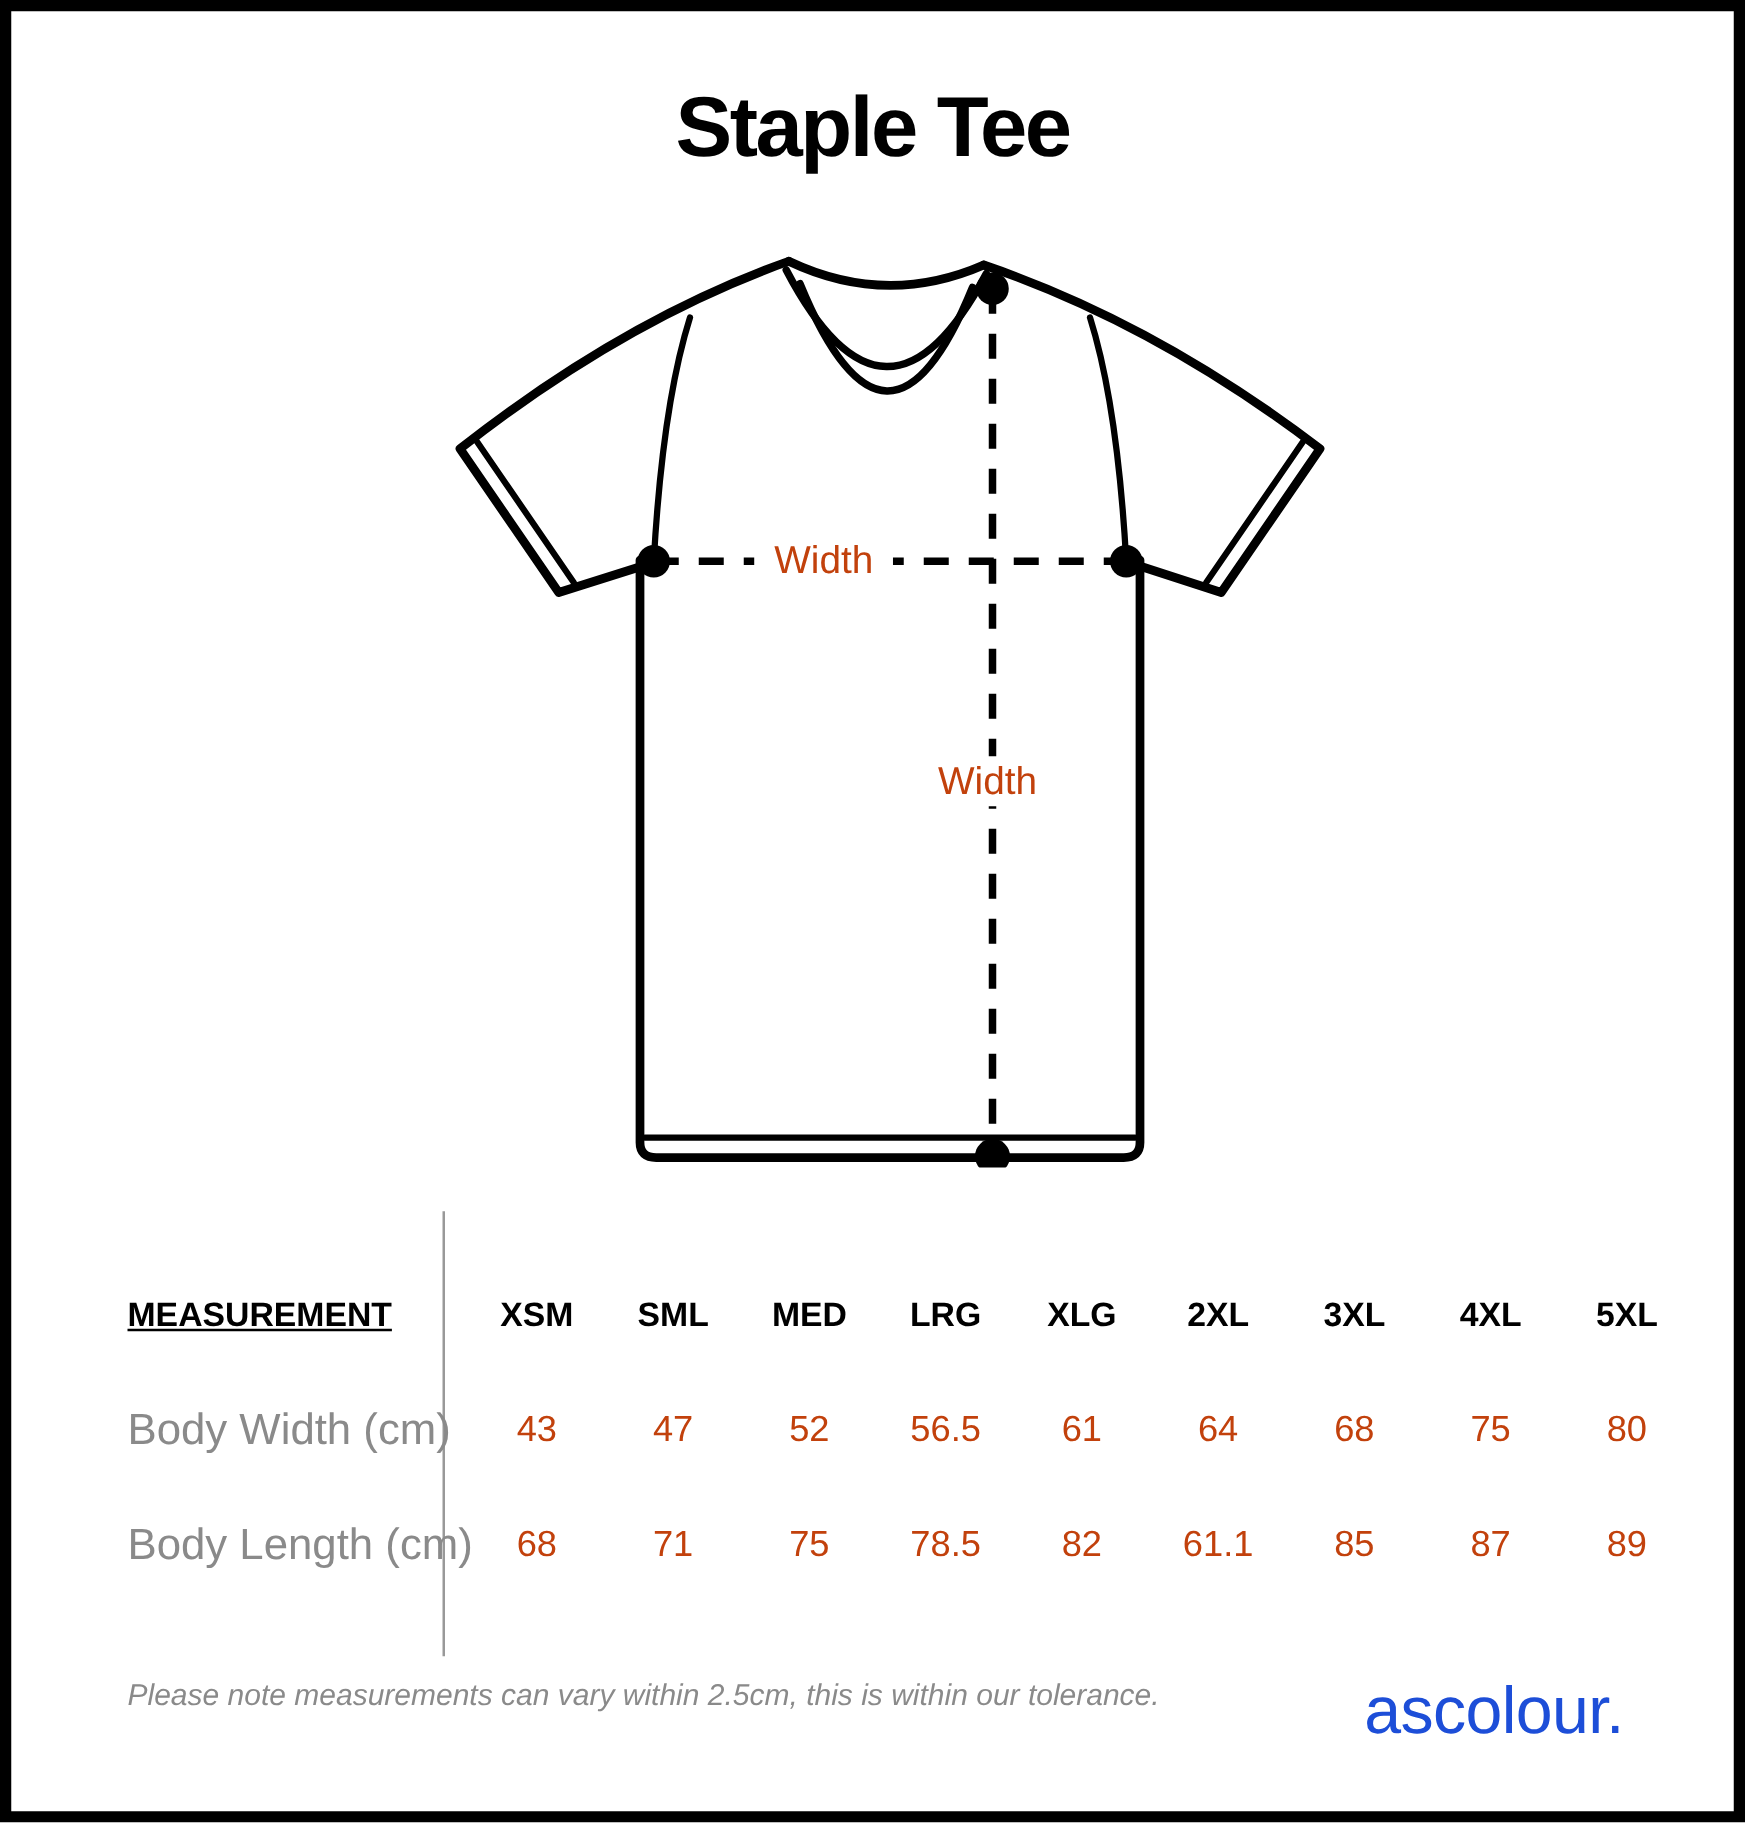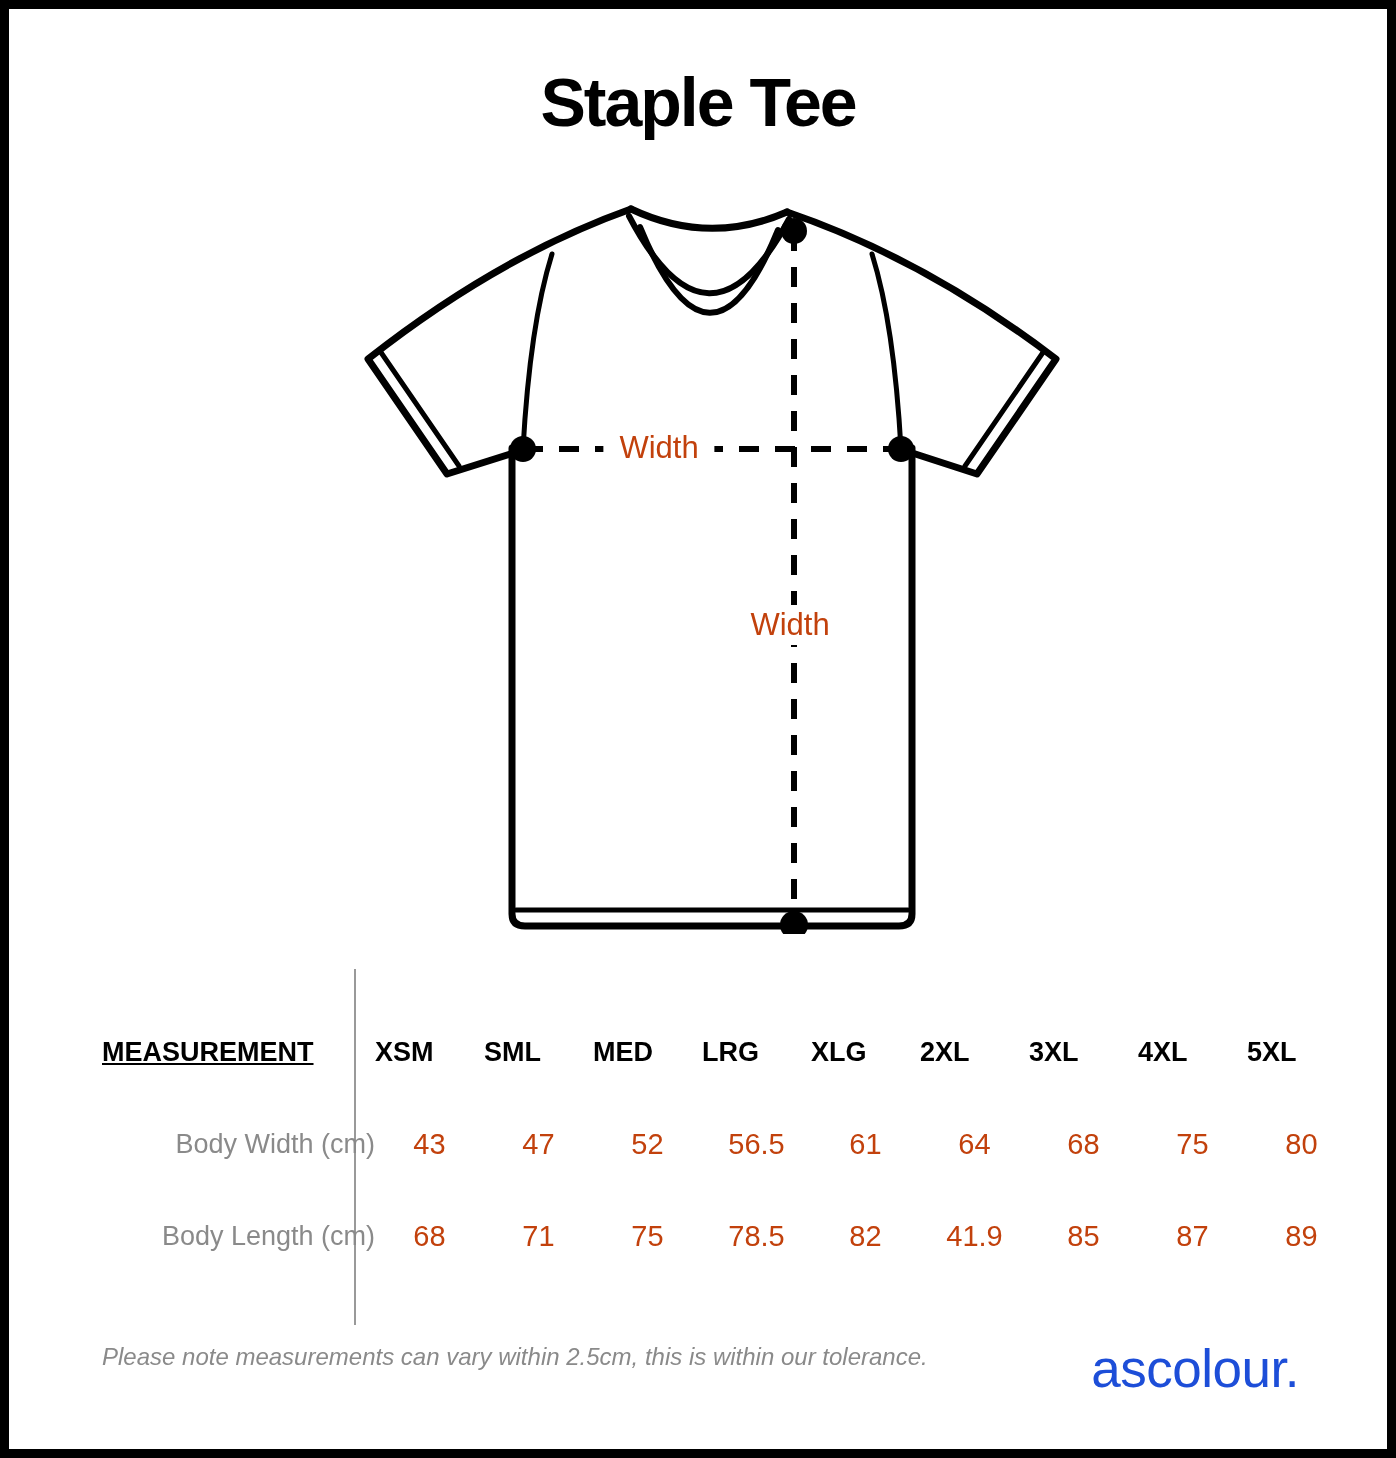--- a/index.html
+++ b/index.html
@@ -31,22 +31,22 @@
   .length-label{left:781px;top:616px;}
   .size-table{
     position:absolute;left:93px;top:997px;width:1254px;
     display:grid;
     grid-template-columns:273px repeat(9,109px);
     grid-auto-rows:92px;
     align-items:center;
   }
   .cell{white-space:nowrap;}
   .cell.hdr{font-weight:bold;font-size:27px;color:#000;text-align:left;text-decoration:underline;}
-  .cell.size-hdr{font-weight:bold;font-size:27px;color:#000;}
-  .cell.row-label{font-size:27px;color:#8a8a8a;text-align:right;}
+  .cell.size-hdr{font-weight:bold;font-size:27px;color:#000;text-align:center;}
+  .cell.row-label{font-size:35px;color:#8a8a8a;text-align:left;}
   .cell.val{font-size:29px;color:#c2410c;text-align:center;}
   .table-divider{
     position:absolute;left:345px;top:960px;
     width:2px;height:356px;background:#999;
   }
   .footer-note{
     position:absolute;left:93px;top:1334px;
     font-size:24px;font-style:italic;color:#8a8a8a;
     white-space:nowrap;
   }
@@ -120,21 +120,21 @@
     <div class="cell val">68</div>
     <div class="cell val">75</div>
     <div class="cell val">80</div>
 
     <div class="cell row-label">Body Length (cm)</div>
     <div class="cell val">68</div>
     <div class="cell val">71</div>
     <div class="cell val">75</div>
     <div class="cell val">78.5</div>
     <div class="cell val">82</div>
-    <div class="cell val">41.9</div>
+    <div class="cell val">61.1</div>
     <div class="cell val">85</div>
     <div class="cell val">87</div>
     <div class="cell val">89</div>
   </div>
 
   <div class="footer-note">Please note measurements can vary within 2.5cm, this is within our tolerance.</div>
   <div class="brand">ascolour.</div>
 
 </div>
 

